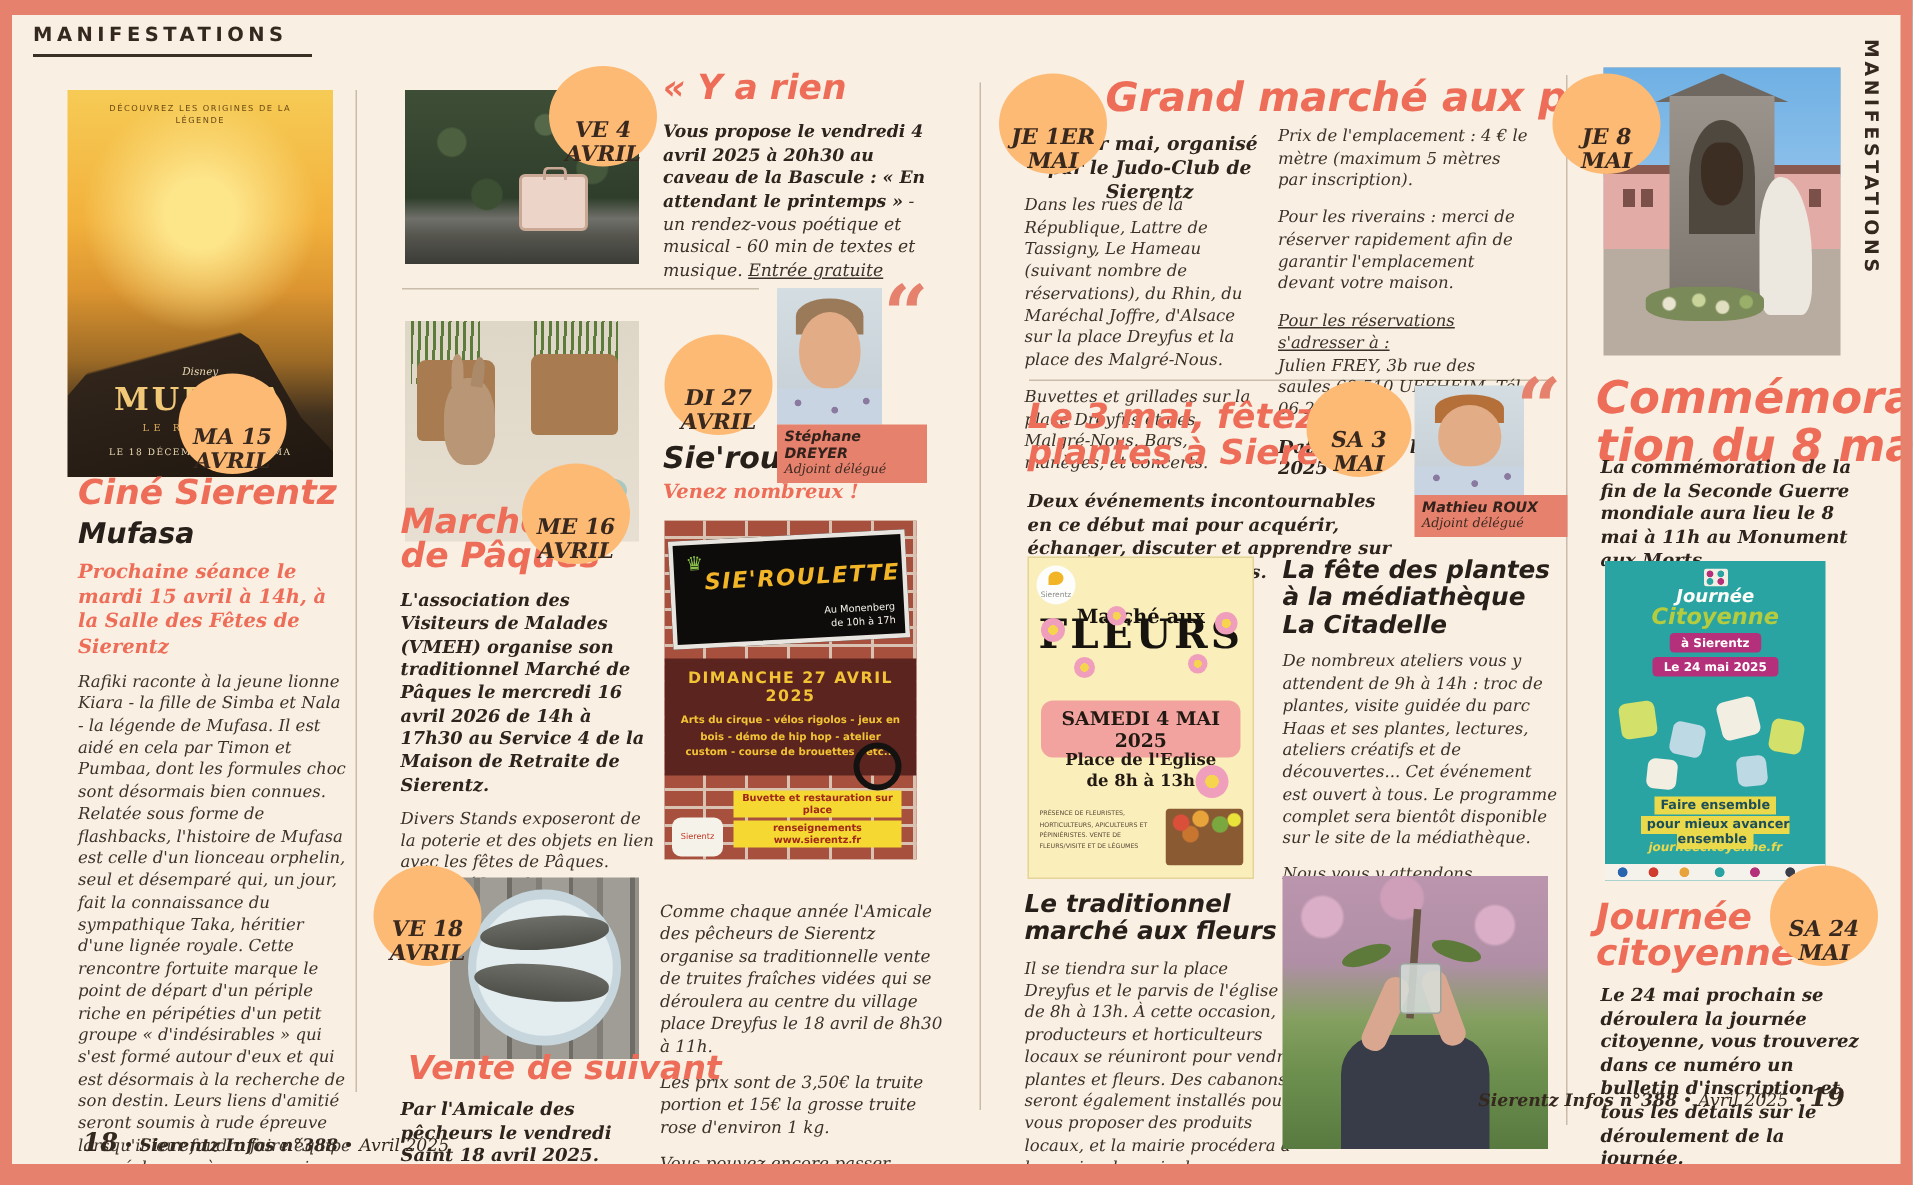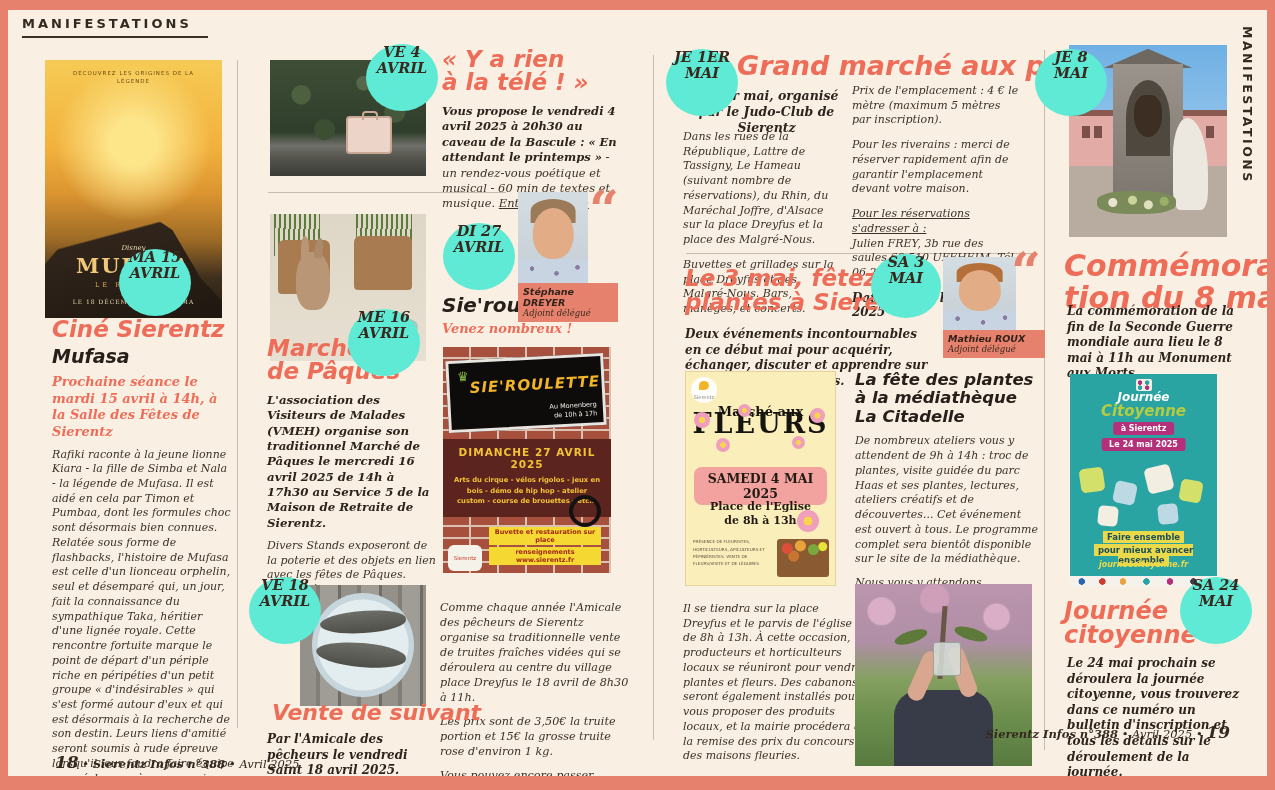--- a/index.html
+++ b/index.html
@@ -20,22 +20,22 @@
 
   
   #sec-hdr{left:22px;top:16px;font-family:"DejaVu Sans",sans-serif;font-weight:bold;
            font-size:13px;letter-spacing:3px;color:#35291f;border-bottom:2px solid #3a3026;
            padding:0 16px 5px 0;}
   #side-tab{left:1240px;top:26px;height:220px;writing-mode:vertical-rl;
             font-family:"DejaVu Sans",sans-serif;font-weight:bold;font-size:12.5px;
             letter-spacing:2.5px;color:#35291f;}
 
   
-  .badge{position:absolute;width:72px;height:67px;border-radius:50%;background:#5eead4;
-         display:flex;flex-direction:column;align-items:center;justify-content:flex-start;
+  .badge{position:absolute;width:72px;height:67px;border-radius:50%;background:#fdba74;
+         display:flex;flex-direction:column;align-items:center;justify-content:flex-end;
          font-family:"DejaVu Serif",serif;font-weight:bold;font-style:italic;
          font-size:14.5px;line-height:1.12;color:#38281e;z-index:5;text-align:center;}
 
   .photo{position:absolute;overflow:hidden;}
 
   
   .plabel{position:absolute;background:#e5816c;padding:3px 5px 4px;z-index:4;}
   .pl-name{font-family:"DejaVu Sans",sans-serif;font-weight:bold;font-style:italic;font-size:9.5px;color:#33221c;}
   .pl-role{font-style:italic;font-size:8.5px;color:#3d2a22;}
   .quote{position:absolute;z-index:6;}
@@ -247,21 +247,20 @@
     <div class="suitcase"></div>
   </div>
   <div class="badge" style="left:366px;top:44px">
     <span>VE 4</span>
       <span>AVRIL</span>
   </div>
 
   <div class="abs" style="left:442px;top:48px;width:195px">
     <div class="h-coral" style="font-size:23px;line-height:1.02">
       <div>« Y a rien</div>
-      <div>à la télé ! »</div>
     </div>
     <div class="body-txt" style="font-size:11.5px;margin-top:9px;width:185px">
       <span class="lead-bold">Vous propose le vendredi 4 avril 2025 à 20h30 au caveau de la Bascule : « En attendant le printemps »</span><span> - un rendez-vous poétique et musical - 60 min de textes et musique. </span><span class="u">Entrée gratuite</span>
     </div>
   </div>
 
   <div class="photo portrait" style="left:518px;top:192px;width:70px;height:91px">
     <div class="p-hair"></div>
     <div class="p-face"></div>
     <div class="p-shirt"></div>
@@ -320,21 +319,21 @@
   <div class="badge" style="left:348px;top:309px">
     <span>ME 16</span>
       <span>AVRIL</span>
   </div>
 
   <div class="abs" style="left:267px;top:337px;width:170px">
     <div class="h-coral" style="font-size:23px;line-height:1.02">
       <div>Marché</div>
       <div>de Pâques</div>
     </div>
-    <div class="lead-bold" style="font-size:11.8px;line-height:1.3;margin-top:9px">L'association des Visiteurs de Malades (VMEH) organise son traditionnel Marché de Pâques le mercredi 16 avril 2025 de 14h à 17h30 au Service 5 de la Maison de Retraite de Sierentz.</div>
+    <div class="lead-bold" style="font-size:11.8px;line-height:1.3;margin-top:9px">L'association des Visiteurs de Malades (VMEH) organise son traditionnel Marché de Pâques le mercredi 16 avril 2026 de 14h à 17h30 au Service 4 de la Maison de Retraite de Sierentz.</div>
     <div class="body-txt" style="margin-top:8px">Divers Stands exposeront de la poterie et des objets en lien avec les fêtes de Pâques.</div>
     <div class="body-txt">Les bénéfices de ces ventes servent exclusivement au bien-être des malades et résidents de l'Hôpital.</div>
   </div>
 
   <div class="photo" id="fish">
     <div class="plate"></div>
     <div class="troutshape" style="left:20px;top:26px;width:86px;height:22px;transform:rotate(-4deg)"></div>
     <div class="troutshape" style="left:16px;top:58px;width:90px;height:24px;transform:rotate(5deg)"></div>
   </div>
   <div class="badge" style="left:249px;top:577px">
@@ -412,20 +411,21 @@
     <div class="fl-box"></div>
   </div>
 
   <div class="abs" style="left:855px;top:371px;width:184px">
     <div class="h-black" style="font-size:16.5px;line-height:1.12">La fête des plantes à la médiathèque La Citadelle</div>
     <div class="body-txt" style="margin-top:8px">De nombreux ateliers vous y attendent de 9h à 14h : troc de plantes, visite guidée du parc Haas et ses plantes, lectures, ateliers créatifs et de découvertes... Cet événement est ouvert à tous. Le programme complet sera bientôt disponible sur le site de la médiathèque.</div>
     <div class="body-txt" style="margin-top:9px">Nous vous y attendons nombreux !</div>
   </div>
 
   <div class="abs" style="left:683px;top:594px;width:180px">
+    <div class="h-black" style="font-size:16.5px;line-height:1.12">Le traditionnel marché aux fleurs</div>
     <div class="body-txt" style="margin-top:8px">Il se tiendra sur la place Dreyfus et le parvis de l'église de 8h à 13h. À cette occasion, producteurs et horticulteurs locaux se réuniront pour vendre plantes et fleurs. Des cabanons seront également installés pour vous proposer des produits locaux, et la mairie procédera à la remise des prix du concours des maisons fleuries.</div>
   </div>
 
   <div class="photo" id="person">
     <div class="trunk"></div>
     <div class="cardigan"></div>
     <div class="arm" style="left:34%;top:36%;transform:rotate(24deg)"></div>
     <div class="arm" style="left:56%;top:34%;transform:rotate(-20deg)"></div>
     <div class="leaf" style="left:22%;top:26%;transform:rotate(-18deg)"></div>
     <div class="leaf" style="left:56%;top:24%;transform:rotate(16deg)"></div>

